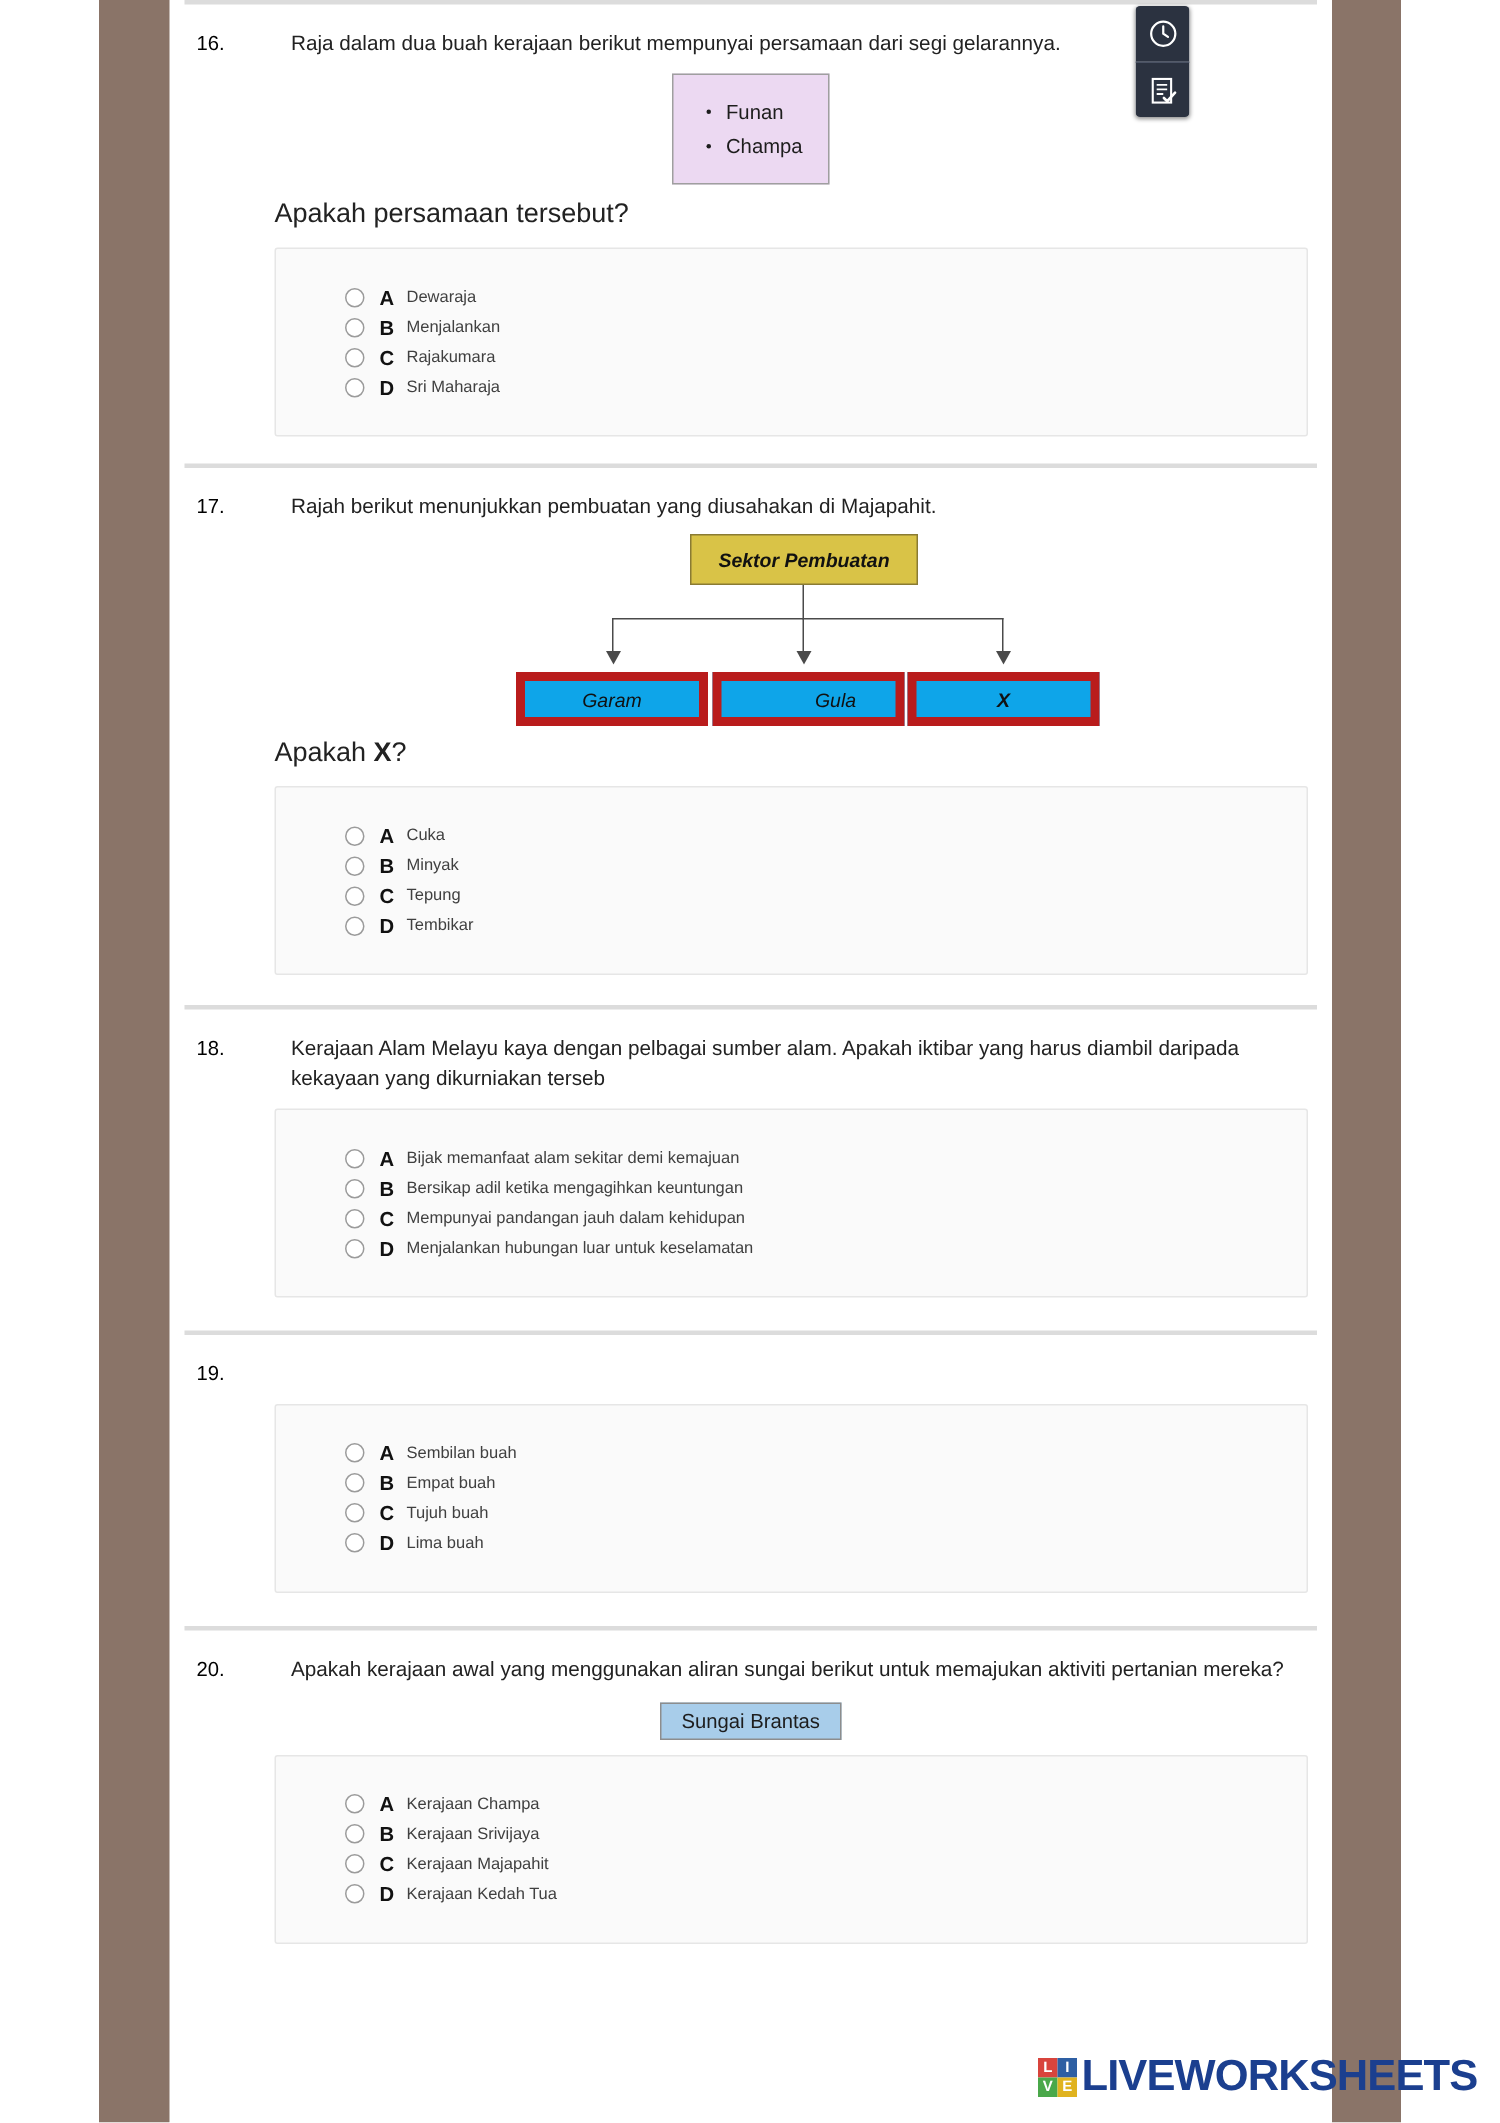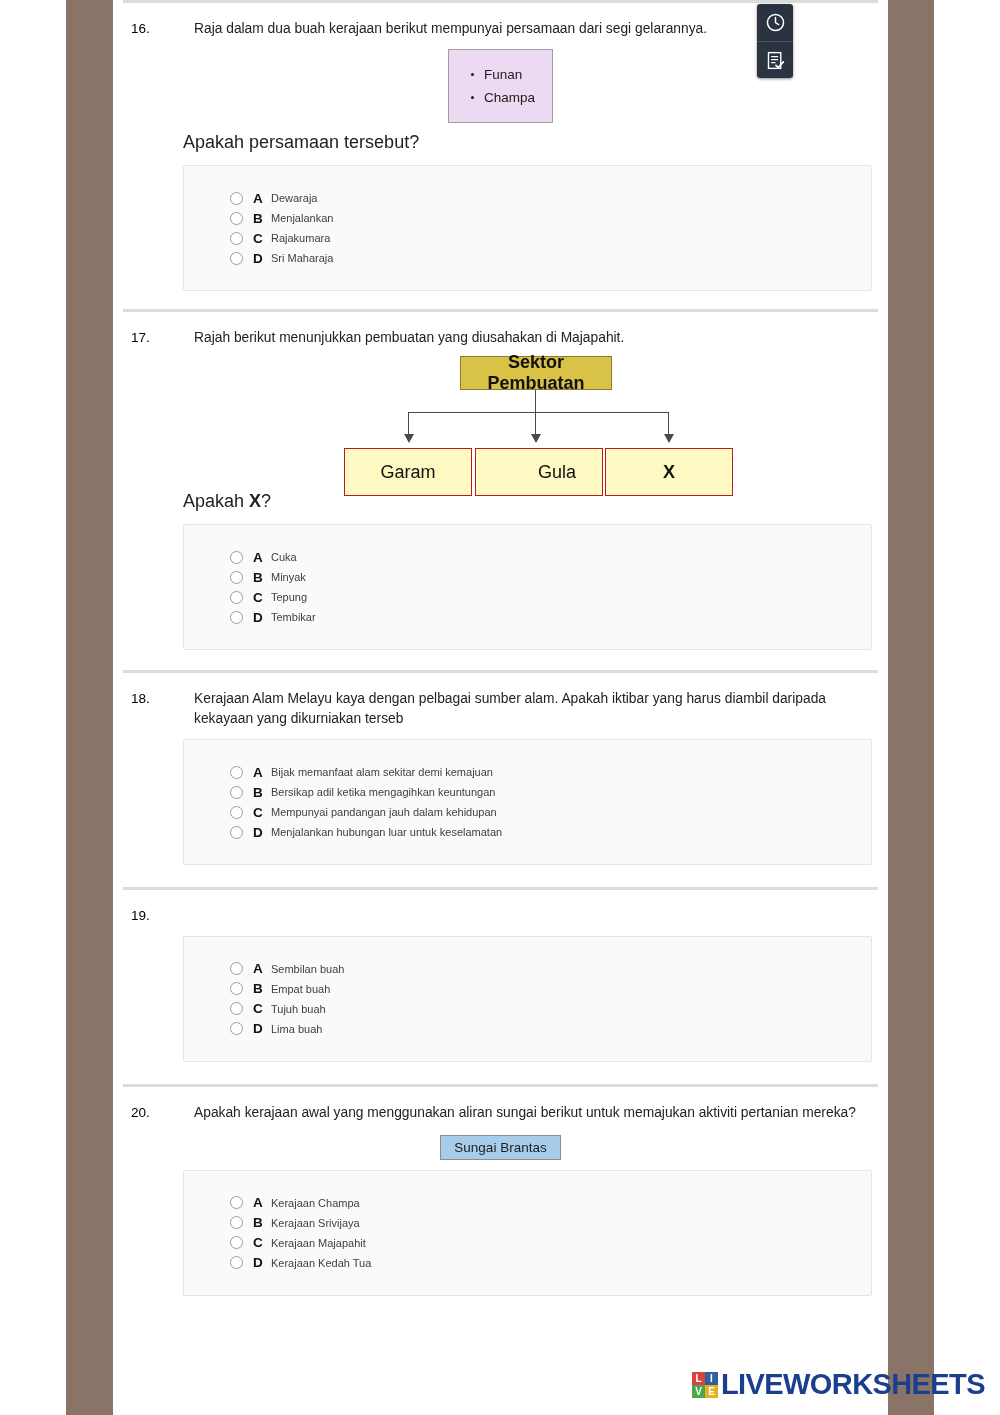--- a/index.html
+++ b/index.html
@@ -176,38 +176,39 @@
   .flow {
     position: relative;
     height: 126px;
     margin-top: 8px;
   }
   .fbox {
     position: absolute;
     display: flex;
     align-items: center;
     justify-content: center;
-    font-size: 18px;
+    font-size: 13px;
     color: #111111;
     border: 1px solid #8a7b33;
     text-align: center;
+    font-style: italic;
   }
   .fbox-root {
     left: 337px;
     top: 0;
     width: 152px;
     height: 34px;
     background: #d9c347;
     font-weight: bold;
   }
   .fbox-leaf {
     top: 92px;
-    height: 48px;
-    background: #fef9c3;
-    border: 1px solid #b91c1c;
+    height: 36px;
+    background: #0ea5e9;
+    border: 6px solid #b91c1c;
   }
   .fbox-l1 { left: 221px; width: 128px; }
   .fbox-l2 { left: 352px; width: 128px; padding-left: 36px; }
   .fbox-l3 { left: 482px; width: 128px; }
   .fbox-leaf.bold { font-weight: bold; }
 
   .conn { position: absolute; background: #4a4a4a; }
   .stem    { left: 412px; top: 34px;  width: 1.4px; height: 23px; }
   .hbar    { left: 285px; top: 56px;  width: 261px; height: 1.4px; }
   .drop    { top: 56px; width: 1.4px; height: 24px; }

